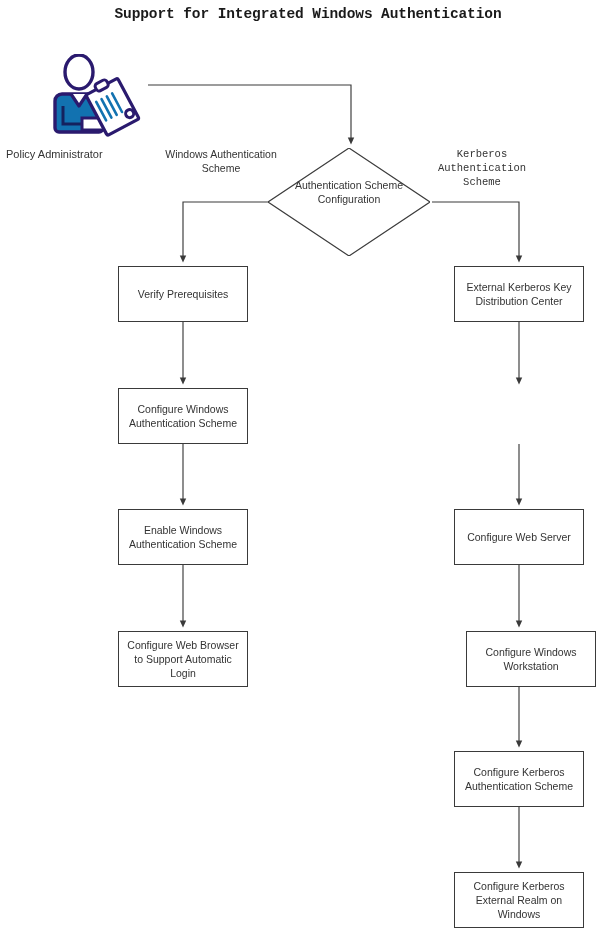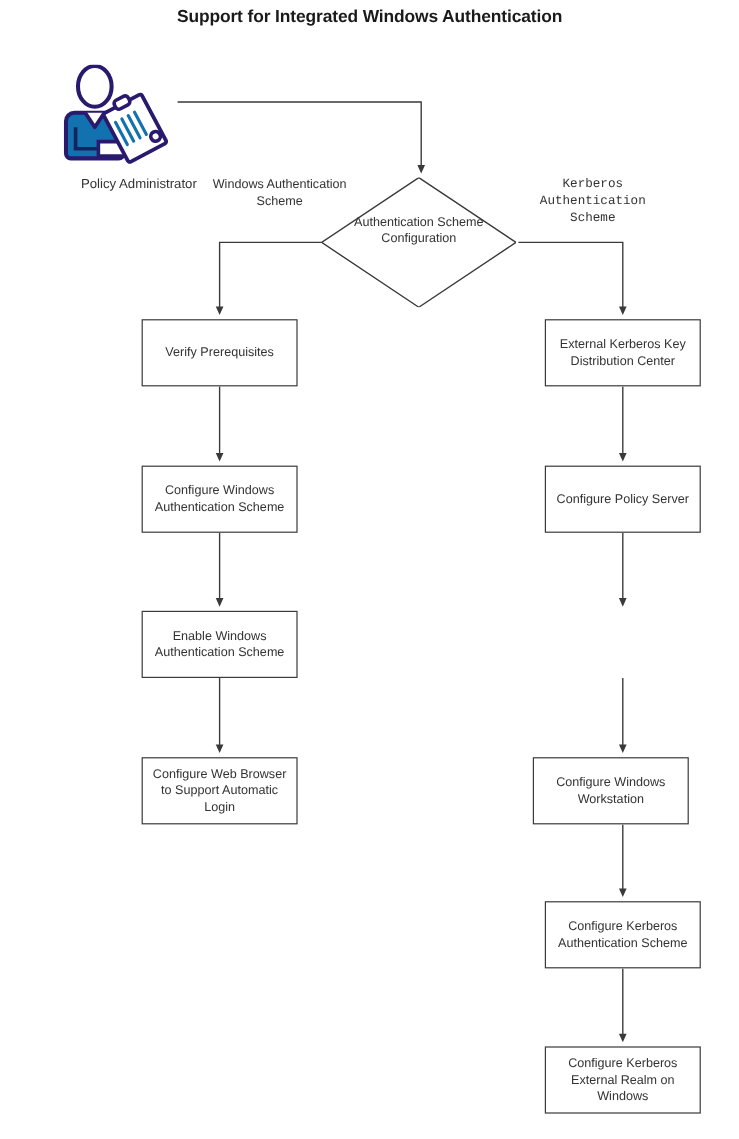--- a/index.html
+++ b/index.html
@@ -23,36 +23,37 @@
   .diagram-title {
     position: absolute;
     left: 0;
     top: 6px;
     width: 616px;
     text-align: center;
     font-size: 14.5px;
     font-weight: bold;
     color: #1a1a1a;
     letter-spacing: -0.1px;
+    font-family: Liberation Mono, monospace;
   }
 
   
   .actor-icon {
     position: absolute;
     left: 46px;
     top: 54px;
     width: 96px;
     height: 86px;
   }
   .actor-label {
     position: absolute;
     left: 6px;
     top: 148px;
     width: 158px;
-    text-align: right;
+    text-align: left;
     font-size: 11px;
     color: #333333;
   }
 
   
   .node-box {
     position: absolute;
     box-sizing: border-box;
     width: 130px;
     height: 56px;
@@ -93,21 +94,20 @@
     color: #333333;
   }
 
   
   .edge-label {
     position: absolute;
     text-align: center;
     font-size: 10.5px;
     line-height: 14px;
     color: #333333;
-    margin-left: 12px;
   }
   .edge-label.left-branch  { left: 165px; top: 147px; width: 112px; }
   .edge-label.right-branch { left: 424px; top: 147px; width: 116px; font-family: Liberation Mono, monospace; }
 
   
   #connectors {
     position: absolute;
     left: 0;
     top: 0;
     width: 616px;
@@ -187,18 +187,18 @@
 
   <div class="edge-label left-branch">Windows Authentication Scheme</div>
   <div class="edge-label right-branch">Kerberos Authentication Scheme</div>
 
   <div class="node-box" style="left:118px; top:388px;">Configure Windows Authentication Scheme</div>
   <div class="node-box" style="left:118px; top:266px;">Verify Prerequisites</div>
   <div class="node-box" style="left:118px; top:509px;">Enable Windows Authentication Scheme</div>
   <div class="node-box" style="left:118px; top:631px;">Configure Web Browser to Support Automatic Login</div>
 
   <div class="node-box" style="left:454px; top:266px;">External Kerberos Key Distribution Center</div>
-  <div class="node-box" style="left:454px; top:388px;">Configure Policy Server</div>
-  <div class="node-box" style="left:444px; top:631px;">Configure Windows Workstation</div>
+  <div class="node-box" style="left:454px; top:509px;">Configure Web Server</div>
+  <div class="node-box" style="left:466px; top:631px;">Configure Windows Workstation</div>
   <div class="node-box" style="left:454px; top:751px;">Configure Kerberos Authentication Scheme</div>
   <div class="node-box" style="left:454px; top:872px;">Configure Kerberos External Realm on Windows</div>
 
 </div>
 
 </body></html>

